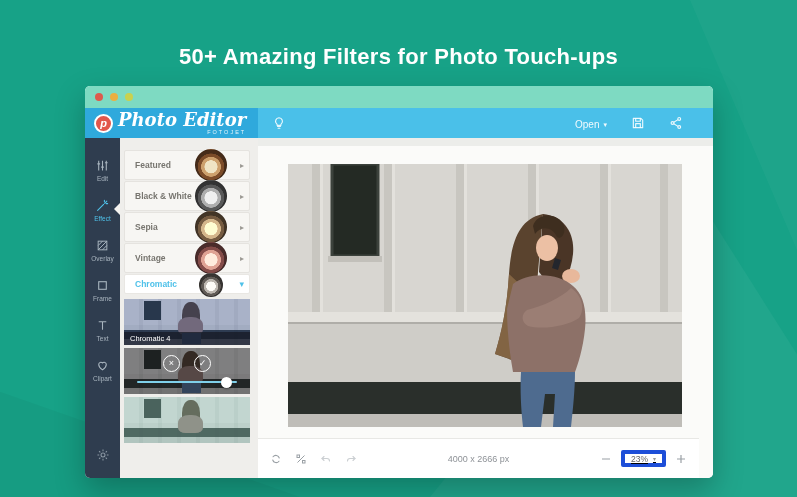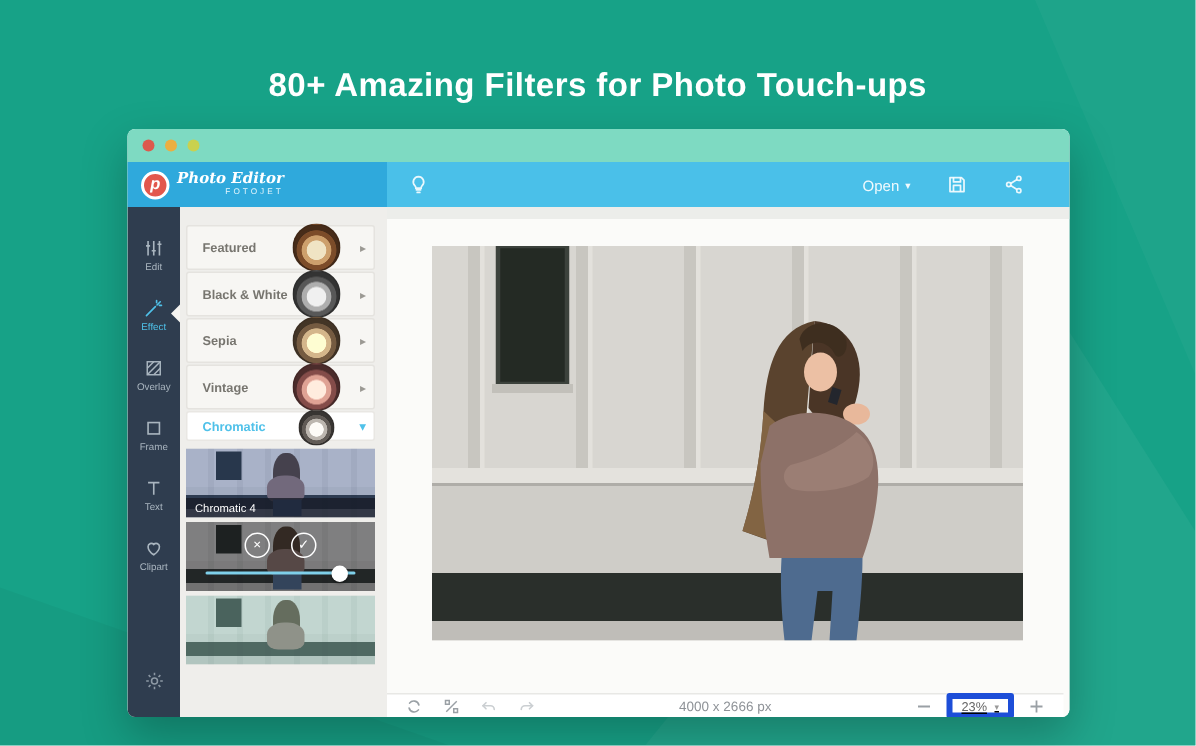--- a/index.html
+++ b/index.html
@@ -34,21 +34,21 @@
   .dot-yellow { background:#C9D14F; }
 
   .header { height:30px; flex:none; display:flex; background:#4AC0E9; color:#fff; }
   .header-left { width:173px; flex:none; background:#2FA9DC; display:flex; align-items:center; padding-left:9px; gap:5px; }
   .logo-badge {
     width:19px; height:19px; border-radius:50%; background:#E2574C; border:2px solid #fff;
     color:#fff; font-weight:bold; font-style:italic; font-size:11px;
     display:flex; align-items:center; justify-content:center; flex:none;
   }
   .logo-text { display:flex; flex-direction:column; line-height:1; }
-  .logo-name { font-family:"DejaVu Serif", serif; font-style:italic; font-weight:bold; font-size:10px; }
+  .logo-name { font-family:"DejaVu Serif", serif; font-style:italic; font-weight:bold; font-size:18px; }
   .logo-sub { font-size:5.5px; letter-spacing:2px; color:#E2F5FC; align-self:flex-end; margin-top:1px; }
   .header-main { flex:1; display:flex; align-items:center; position:relative; }
   .hicon { color:rgba(255,255,255,0.88); display:flex; align-items:center; cursor:pointer; }
   .bulb { margin-left:14px; }
   .header-right { margin-left:auto; display:flex; align-items:flex-end; gap:24px; padding-right:30px; }
   .open-btn { display:flex; align-items:center; gap:4px; font-size:10px; color:rgba(255,255,255,0.92); cursor:pointer; }
   .caret { font-size:7px; line-height:1; }
 
   .body-row { flex:1; display:flex; min-height:0; position:relative; }
 
@@ -117,21 +117,21 @@
   .ctl-cancel { left:calc(50% - 24px); }
   .ctl-apply { left:calc(50% + 7px); }
   .p-slider { position:absolute; left:10%; right:10%; bottom:11px; height:2px; background:#7FD0EA; border-radius:1px; cursor:pointer; }
   .p-knob { position:absolute; top:-4.5px; width:11px; height:11px; border-radius:50%; background:#FFF; box-shadow:0 1px 2px rgba(0,0,0,0.4); cursor:grab; }
 
   
   .canvas { flex:1; position:relative; background:#FBFBF9; min-width:0; }
   .canvas-topstrip { position:absolute; left:0; right:0; top:0; height:8px; background:#ECEDEA; }
   .photo { position:absolute; left:30px; top:26px; width:394px; height:263px; }
   .bottom-bar {
-    position:absolute; left:0; right:4px; bottom:0; height:16px; background:#FFF;
+    position:absolute; left:0; right:14px; bottom:0; height:40px; background:#FFF;
     border-top:1px solid #E8E8E5; display:flex; align-items:center; padding:0 12px;text-decoration:underline;
   }
   .bicon { color:#9AA0A5; display:flex; align-items:center; cursor:pointer; }
   .bicon svg { width:12px; height:12px; }
   .bicon.disabled { color:#CBCFD2; }
   .bar-left { display:flex; align-items:center; gap:13px; }
   .dim-text { position:absolute; left:0; right:0; text-align:center; font-size:9px; color:#8E9297; pointer-events:none; }
   .bar-right { margin-left:auto; display:flex; align-items:center; gap:9px; z-index:2; }
   .zoom-box {
     height:17px; border:4px solid #1d4ed8; border-radius:2px; background:#FFF;
@@ -140,21 +140,21 @@
   .zoom-val { font-size:8.5px; color:#666; }
   .zoom-caret { font-size:6px; color:#999; }
 </style>
 </head>
 <body>
 
 <div class="poly poly1"></div>
 <div class="poly poly2"></div>
 <div class="poly poly3"></div>
 
-<div class="headline">80+ Amazing Filters for Photo Touch-ups</div>
+<div class="headline">50+ Amazing Filters for Photo Touch-ups</div>
 
 <div class="window">
 
   <div class="titlebar">
     <span class="dot dot-red"></span>
     <span class="dot dot-orange"></span>
     <span class="dot dot-yellow"></span>
   </div>
 
   <div class="header">

